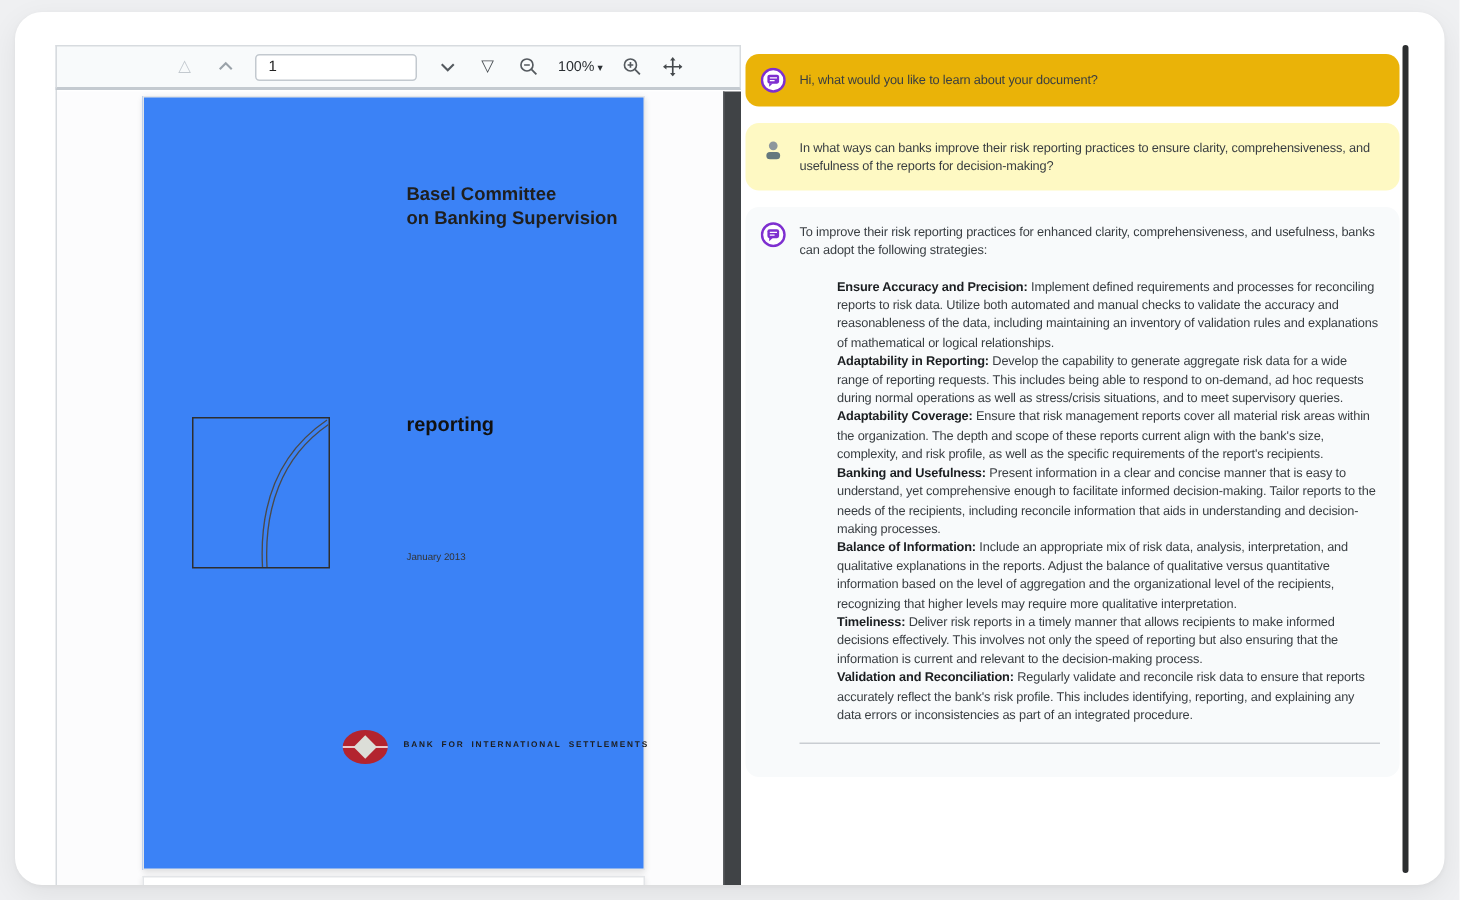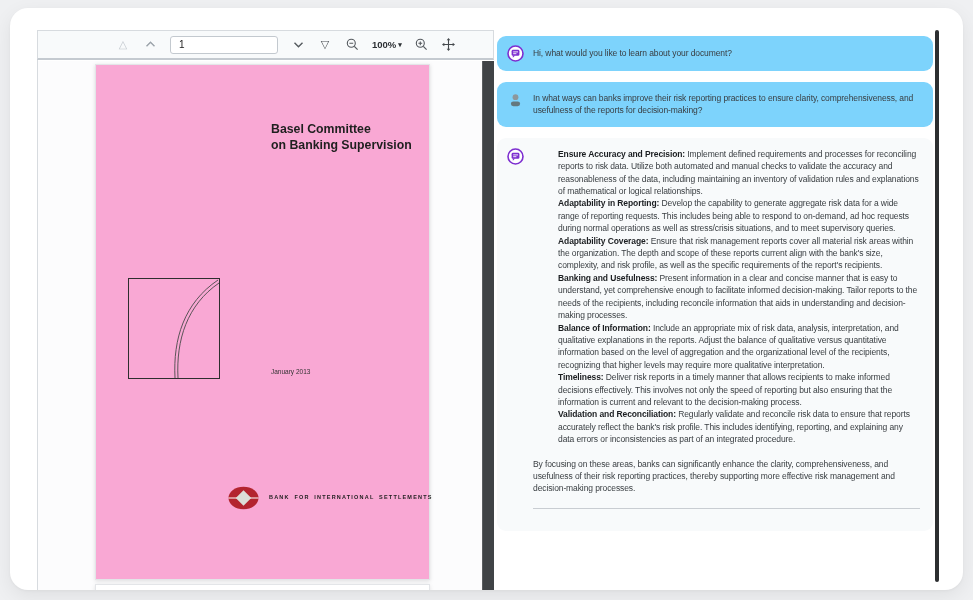--- a/index.html
+++ b/index.html
@@ -32,34 +32,34 @@
   .tb-icon{display:flex;align-items:center;justify-content:center;width:14px;height:14px;cursor:pointer;}
   .tri{font-size:11px;line-height:11px;}
   .tri-up{color:#c3c9cf;}
   .tri-down{color:#4a4f54;}
   .page-input{
     width:108px;height:18px;box-sizing:border-box;
     border:1px solid #c3c9cf;border-radius:3px;background:#fff;
     font-family:"Liberation Sans",sans-serif;font-size:10px;color:#222;
     padding:0 0 0 8px;outline:none;
   }
-  .zoom-label{font-size:9.5px;font-weight:700;color:#2b2f33;display:flex;align-items:center;gap:2px;cursor:pointer;}
+  .zoom-label{font-size:9.5px;font-weight:400;color:#2b2f33;display:flex;align-items:center;gap:2px;cursor:pointer;}
   .zoom-caret{font-size:7px;color:#2b2f33;}
 
   .pdf-viewer{
     position:absolute;left:28px;top:53px;width:444px;height:529px;
     background:#fcfcfd;
   }
   .pdf-scrollbar{
     position:absolute;left:472px;top:53px;width:11px;height:529px;
     background:#404346;border-left:1px solid #5a5d60;
   }
   .pdf-page{
     position:absolute;left:57px;top:3px;width:333px;height:514px;
-    background:#f9a8d4;border:1px solid #e3e5e8;
+    background:#3b82f6;border:1px solid #e3e5e8;
     box-shadow:0 1px 4px rgba(0,0,0,.13);
   }
   .pdf-page2{
     position:absolute;left:57px;top:523px;width:333px;height:10px;
     background:#fff;border:1px solid #e3e5e8;border-bottom:none;
     box-shadow:0 1px 4px rgba(0,0,0,.10);
   }
   .doc-header{
     position:absolute;left:175px;top:57px;
     font-size:12.3px;line-height:15.5px;font-weight:700;color:#1f1f1f;
@@ -91,22 +91,22 @@
     position:absolute;left:925px;top:22px;width:4px;height:552px;
     background:#2c2e30;border-radius:2px;
   }
   .bubble{
     box-sizing:border-box;border-radius:9px;
     display:flex;gap:9px;
     padding:10px 13px 10px 10px;
     margin-bottom:11px;
     font-size:8.5px;line-height:12.4px;letter-spacing:-0.1px;color:#383d41;
   }
-  .bubble-bot{background:#7dd3fc;}
-  .bubble-user{background:#7dd3fc;}
+  .bubble-bot{background:#eab308;}
+  .bubble-user{background:#fef9c3;}
   .bubble-answer{background:#f8fafb;}
   .bubble .avatar{flex:0 0 17px;height:17px;}
   .bubble-greeting{align-items:center;padding-top:9px;padding-bottom:9px;}
   .msg-text{flex:1;}
   .answer-body{flex:1;}
   .answer-body p{margin:0;}
   .answer-intro{margin-bottom:12px !important;}
   .strategies{margin-left:25px;margin-bottom:12px;}
   .strategies b, .source-heading{color:#1b1e21;}
   .answer-outro{margin-bottom:0 !important;}
@@ -172,20 +172,21 @@
         <div>Basel Committee</div>
         <div>on Banking Supervision</div>
       </div>
       <div class="doc-graphic">
         <svg width="90" height="99" viewBox="0 0 90 99">
           <path d="M46,99 C44,60 55,24 89,1" fill="none" stroke="#4a4a4a" stroke-width="0.9"></path>
           <path d="M49,99 C47,61 58,26 90,4" fill="none" stroke="#4a4a4a" stroke-width="0.9"></path>
         </svg>
       </div>
       <div class="doc-title">
+        <div>reporting</div>
       </div>
       <div class="doc-date">January 2013</div>
       <div class="doc-logo">
         <svg width="31" height="24" viewBox="0 0 31 24">
           <ellipse cx="15.5" cy="12" rx="15" ry="11.3" fill="#b3242f"></ellipse>
           <line x1="0.5" y1="12" x2="30.5" y2="12" stroke="#ffffff" stroke-width="1"></line>
           <rect x="10" y="6.5" width="11" height="11" fill="#dcded8" transform="rotate(45 15.5 12)"></rect>
         </svg>
       </div>
       <div class="doc-logo-text">BANK FOR INTERNATIONAL SETTLEMENTS</div>
@@ -223,30 +224,30 @@
       <span class="avatar">
         <svg width="17" height="17" viewBox="0 0 17 17">
           <circle cx="8.5" cy="8.5" r="7.5" fill="#ffffff" stroke="#7e2fd0" stroke-width="1.6"></circle>
           <rect x="4.6" y="4.8" width="7.8" height="6" rx="1.4" fill="#7e2fd0"></rect>
           <path d="M5.8 10.6 l0 2.2 2.3-2.2 z" fill="#7e2fd0"></path>
           <line x1="6.2" y1="6.9" x2="11" y2="6.9" stroke="#ffffff" stroke-width="0.9"></line>
           <line x1="6.2" y1="8.7" x2="9.4" y2="8.7" stroke="#ffffff" stroke-width="0.9"></line>
         </svg>
       </span>
       <div class="answer-body">
+        <p class="answer-intro">To improve their risk reporting practices for enhanced clarity, comprehensiveness, and usefulness, banks can adopt the following strategies:</p>
         <div class="strategies">
           <p><b>Ensure Accuracy and Precision:</b> <span>Implement defined requirements and processes for reconciling reports to risk data. Utilize both automated and manual checks to validate the accuracy and reasonableness of the data, including maintaining an inventory of validation rules and explanations of mathematical or logical relationships.</span></p>
           <p><b>Adaptability in Reporting:</b> <span>Develop the capability to generate aggregate risk data for a wide range of reporting requests. This includes being able to respond to on-demand, ad hoc requests during normal operations as well as stress/crisis situations, and to meet supervisory queries.</span></p>
           <p><b>Adaptability Coverage:</b> <span>Ensure that risk management reports cover all material risk areas within the organization. The depth and scope of these reports current align with the bank's size, complexity, and risk profile, as well as the specific requirements of the report's recipients.</span></p>
           <p><b>Banking and Usefulness:</b> <span>Present information in a clear and concise manner that is easy to understand, yet comprehensive enough to facilitate informed decision-making. Tailor reports to the needs of the recipients, including reconcile information that aids in understanding and decision-making processes.</span></p>
           <p><b>Balance of Information:</b> <span>Include an appropriate mix of risk data, analysis, interpretation, and qualitative explanations in the reports. Adjust the balance of qualitative versus quantitative information based on the level of aggregation and the organizational level of the recipients, recognizing that higher levels may require more qualitative interpretation.</span></p>
           <p><b>Timeliness:</b> <span>Deliver risk reports in a timely manner that allows recipients to make informed decisions effectively. This involves not only the speed of reporting but also ensuring that the information is current and relevant to the decision-making process.</span></p>
           <p><b>Validation and Reconciliation:</b> <span>Regularly validate and reconcile risk data to ensure that reports accurately reflect the bank's risk profile. This includes identifying, reporting, and explaining any data errors or inconsistencies as part of an integrated procedure.</span></p>
         </div>
-        <p class="answer-outro">By focusing on these areas, banks can significantly enhance the clarity, comprehensiveness, and usefulness of their risk reporting practices, thereby supporting more effective risk management and decision-making processes.</p>
         <hr class="divider">
       </div>
     </div>
 
   </div>
   <div class="chat-scrollbar"></div>
 
 </div>
 
 </body></html>

